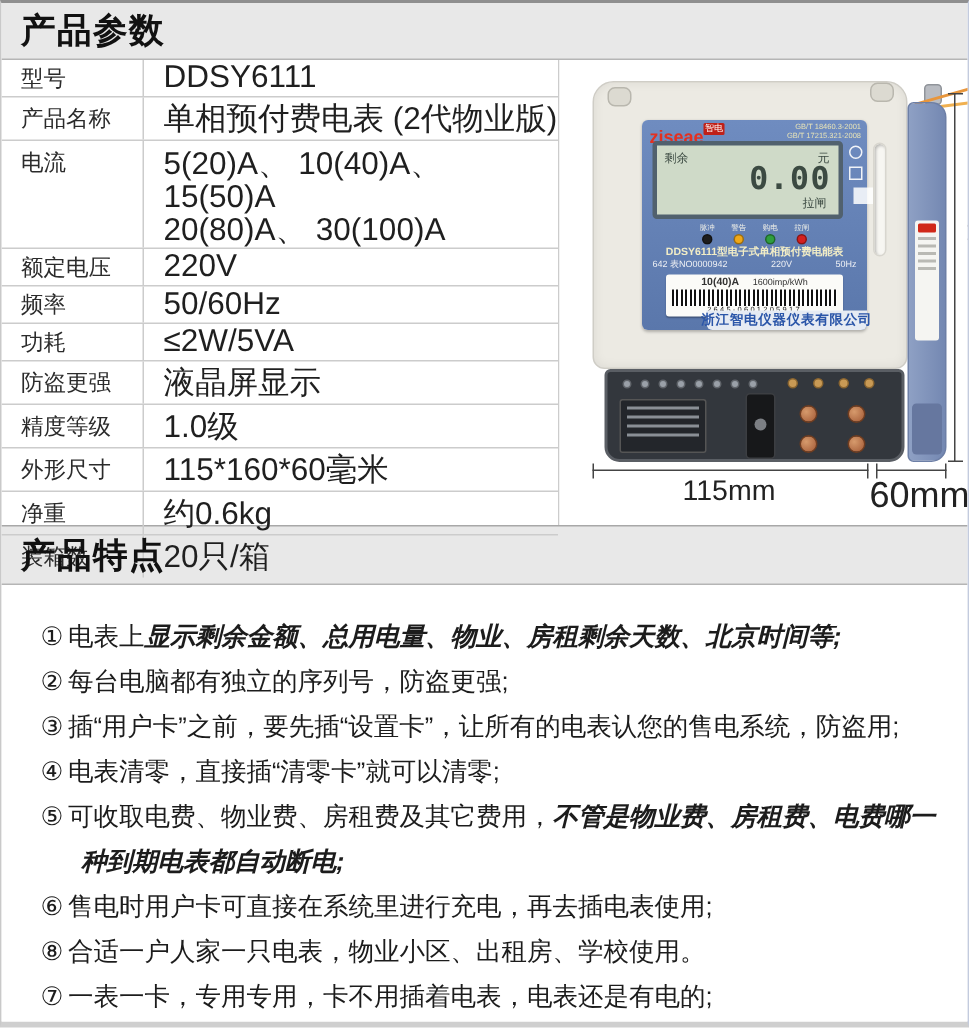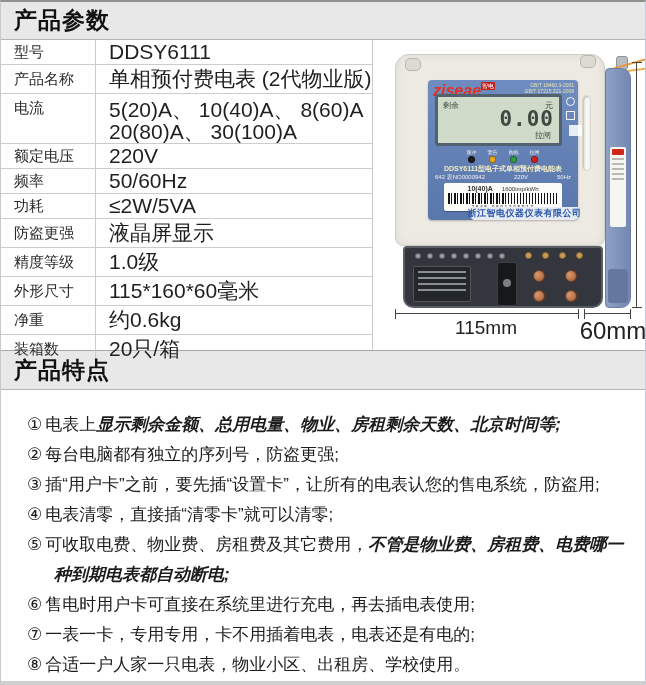--- a/index.html
+++ b/index.html
@@ -39,21 +39,21 @@
   .m-seal-pin { position:absolute; left:243px; top:16px; width:12px; height:14px;
                 background:#b9bcc2; border:1px solid #90949a; border-radius:3px; }
   .m-wire { position:absolute; width:48px; border-top:2px solid #e8963c; }
   .m-wire.w1 { left:236px; top:22px; transform:rotate(-16deg); }
   .m-wire.w2 { left:238px; top:29px; border-top-color:#f0b050; transform:rotate(-7deg); }
 
   .m-panel { position:absolute; left:55px; top:40px; width:150px; height:140px;
              background:linear-gradient(#6f8cc0,#5a77ab); border-radius:4px;
              box-shadow:0 1px 2px rgba(0,0,0,.25); }
   .brand-row { position:relative; height:13px; padding:2px 5px 0; }
-  .brand { color:#e23020; font-weight:800; font-style:italic; font-size:16px; line-height:10px; }
+  .brand { color:#e23020; font-weight:800; font-size:12px; line-height:10px; }
   .brand-chip { display:inline-block; background:#c02018; color:#fff; font-size:6px;
                 line-height:8px; padding:0 1px; border-radius:1px; vertical-align:top; }
   .standards { position:absolute; right:4px; top:2px; text-align:right; font-size:5px;
                line-height:6px; color:#e8e4b8; }
   .lcd { position:relative; margin:1px 16px 0 7px; height:52px; background:#cfdac8;
          border:3px solid #51616e; border-radius:3px; color:#3c4a42; }
   .lcd-remaining { position:absolute; left:5px; top:3px; font-size:8px; }
   .lcd-unit { position:absolute; right:6px; top:3px; font-size:8px; }
   .lcd-value { position:absolute; right:5px; top:10px; font-size:21px; font-weight:700;
                font-family:"DejaVu Sans Mono",monospace; letter-spacing:1px; }
@@ -145,21 +145,21 @@
         <div class="tlabel">型号</div>
         <div class="tvalue">DDSY6111</div>
       </div>
       <div class="trow">
         <div class="tlabel">产品名称</div>
         <div class="tvalue">单相预付费电表 (2代物业版)</div>
       </div>
       <div class="trow tall">
         <div class="tlabel">电流</div>
         <div class="tvalue two-line">
-          <span>5(20)A、 10(40)A、 8(60)A</span>
+          <span>5(20)A、 10(40)A、 15(50)A</span>
           <span>20(80)A、 30(100)A</span>
         </div>
       </div>
       <div class="trow">
         <div class="tlabel">额定电压</div>
         <div class="tvalue">220V</div>
       </div>
       <div class="trow">
         <div class="tlabel">频率</div>
         <div class="tvalue">50/60Hz</div>
@@ -315,18 +315,18 @@
   </div>
 
   <div class="features">
     <ul>
       <li><span class="f-num">①</span><span>电表上</span><span class="em">显示剩余金额、总用电量、物业、房租剩余天数、北京时间等;</span></li>
       <li><span class="f-num">②</span><span>每台电脑都有独立的序列号，防盗更强;</span></li>
       <li><span class="f-num">③</span><span>插“用户卡”之前，要先插“设置卡”，让所有的电表认您的售电系统，防盗用;</span></li>
       <li><span class="f-num">④</span><span>电表清零，直接插“清零卡”就可以清零;</span></li>
       <li><span class="f-num">⑤</span><span>可收取电费、物业费、房租费及其它费用，</span><span class="em">不管是物业费、房租费、电费哪一种到期电表都自动断电;</span></li>
       <li><span class="f-num">⑥</span><span>售电时用户卡可直接在系统里进行充电，再去插电表使用;</span></li>
+      <li><span class="f-num">⑧</span><span>合适一户人家一只电表，物业小区、出租房、学校使用。</span></li>
       <li><span class="f-num">⑦</span><span>一表一卡，专用专用，卡不用插着电表，电表还是有电的;</span></li>
-      <li><span class="f-num">⑧</span><span>合适一户人家一只电表，物业小区、出租房、学校使用。</span></li>
     </ul>
   </div>
 
 </div>
 
 </body></html>

